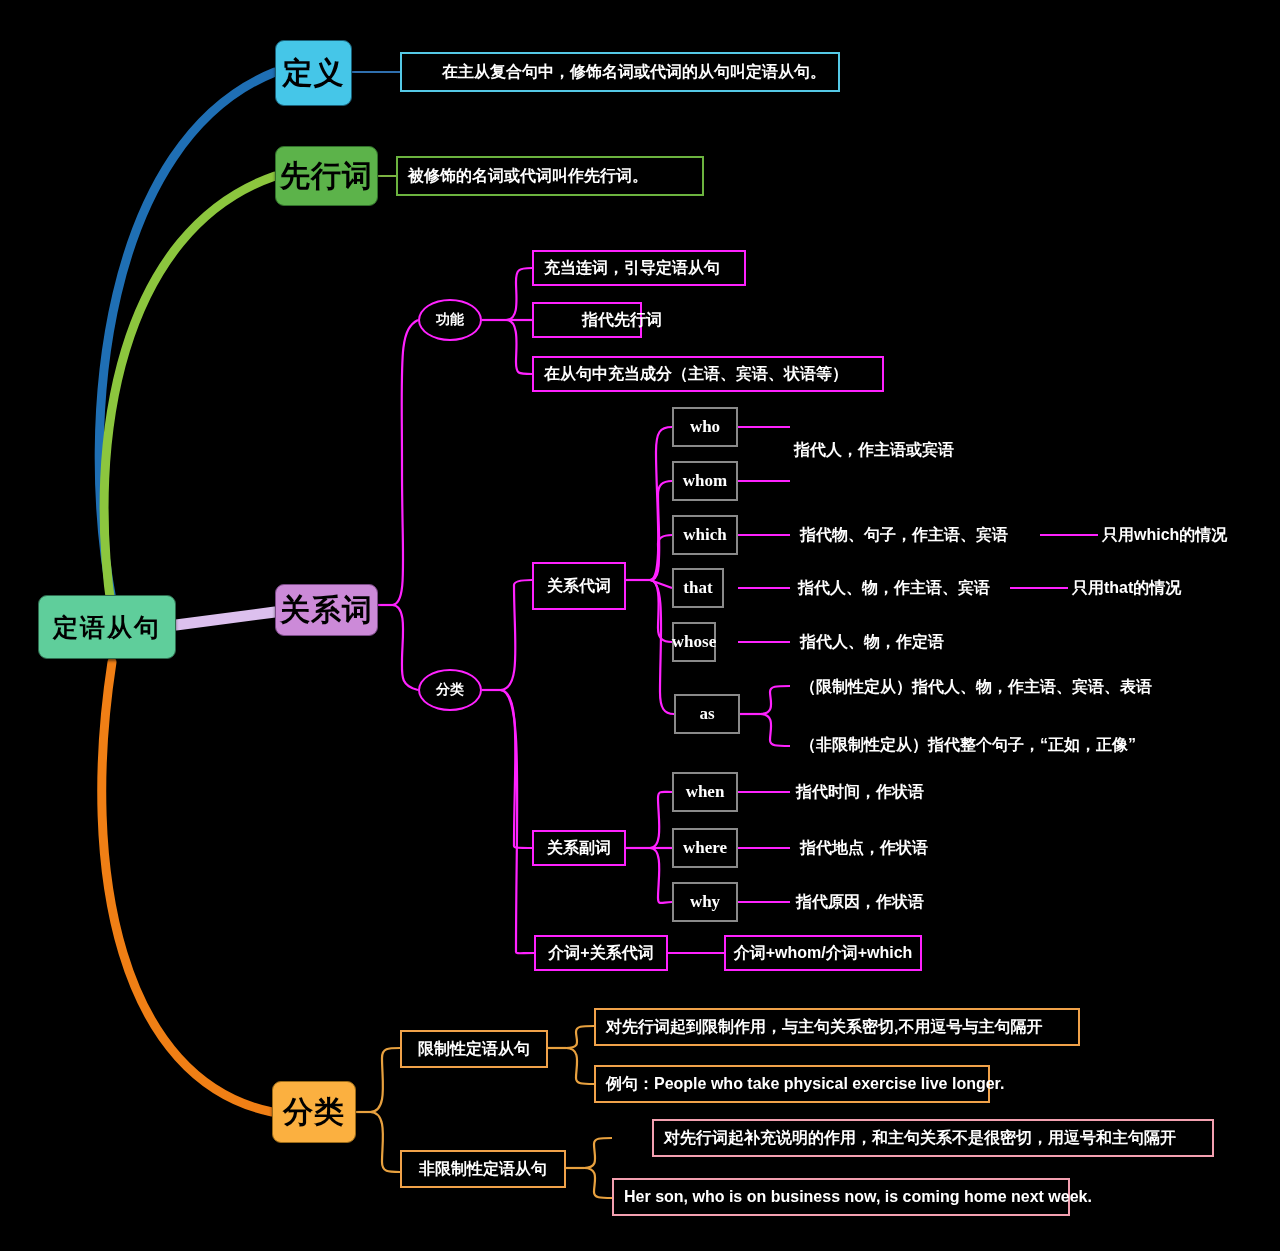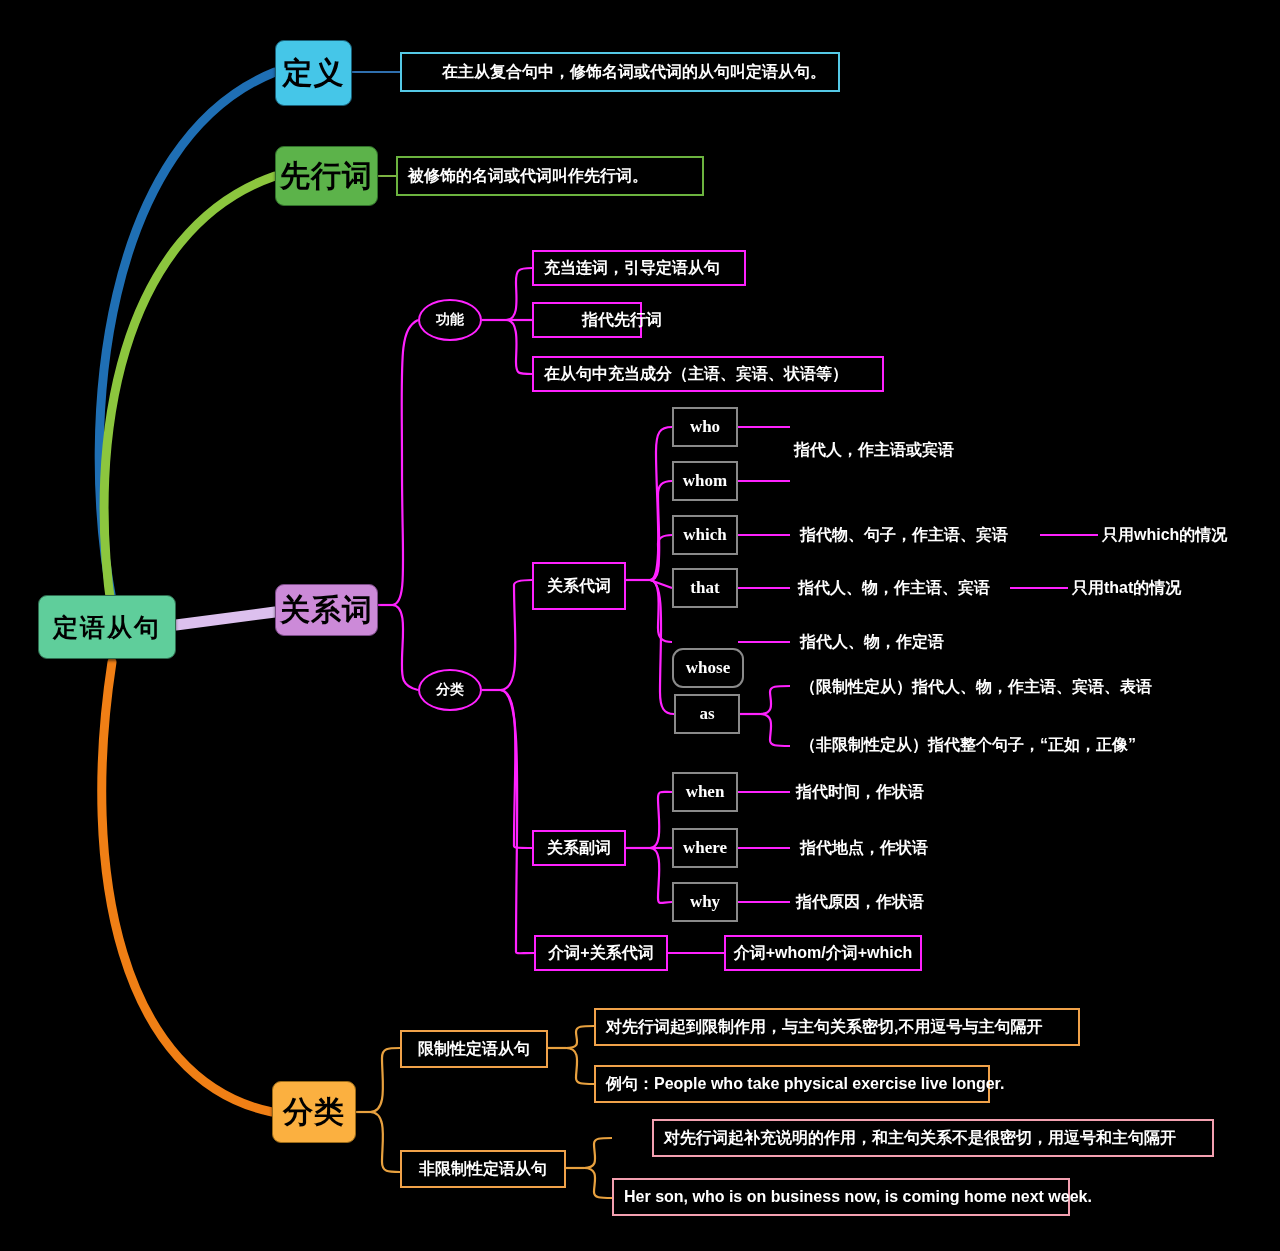--- a/index.html
+++ b/index.html
@@ -146,25 +146,25 @@
 
   <div class="node kw" style="left:672px;top:407px;width:66px;height:40px;">who</div>
   <div class="node leaf" style="left:794px;top:434px;width:280px;height:32px;">指代人，作主语或宾语</div>
 
   <div class="node kw" style="left:672px;top:461px;width:66px;height:40px;">whom</div>
 
   <div class="node kw" style="left:672px;top:515px;width:66px;height:40px;">which</div>
   <div class="node leaf" style="left:800px;top:519px;width:250px;height:32px;">指代物、句子，作主语、宾语</div>
   <div class="node leaf" style="left:1102px;top:519px;width:180px;height:32px;">只用which的情况</div>
 
-  <div class="node kw" style="left:672px;top:568px;width:66px;height:40px;">that</div>
+  <div class="node kw" style="left:672px;top:568px;width:52px;height:40px;">that</div>
   <div class="node leaf" style="left:798px;top:572px;width:230px;height:32px;">指代人、物，作主语、宾语</div>
   <div class="node leaf" style="left:1072px;top:572px;width:180px;height:32px;">只用that的情况</div>
 
-  <div class="node kw" style="left:672px;top:648px;width:72px;height:40px;border-radius:11px;">whose</div>
+  <div class="node kw" style="left:672px;top:622px;width:44px;height:40px;">whose</div>
   <div class="node leaf" style="left:800px;top:626px;width:230px;height:32px;">指代人、物，作定语</div>
 
   <div class="node kw" style="left:674px;top:694px;width:66px;height:40px;">as</div>
   <div class="node leaf" style="left:800px;top:672px;width:420px;height:30px;">（限制性定从）指代人、物，作主语、宾语、表语</div>
   <div class="node leaf" style="left:800px;top:730px;width:420px;height:30px;">（非限制性定从）指代整个句子，“正如，正像”</div>
 
   <div class="node obox magenta" style="left:532px;top:830px;width:94px;height:36px;justify-content:center;">关系副词</div>
 
   <div class="node kw" style="left:672px;top:772px;width:66px;height:40px;">when</div>
   <div class="node leaf" style="left:796px;top:776px;width:230px;height:32px;">指代时间，作状语</div>

